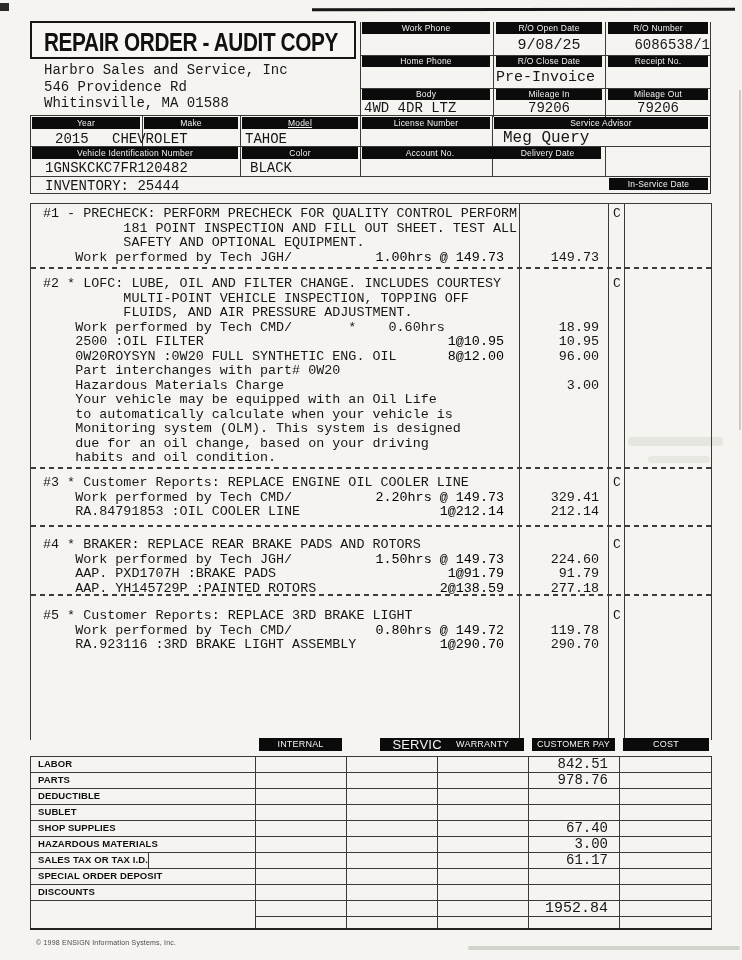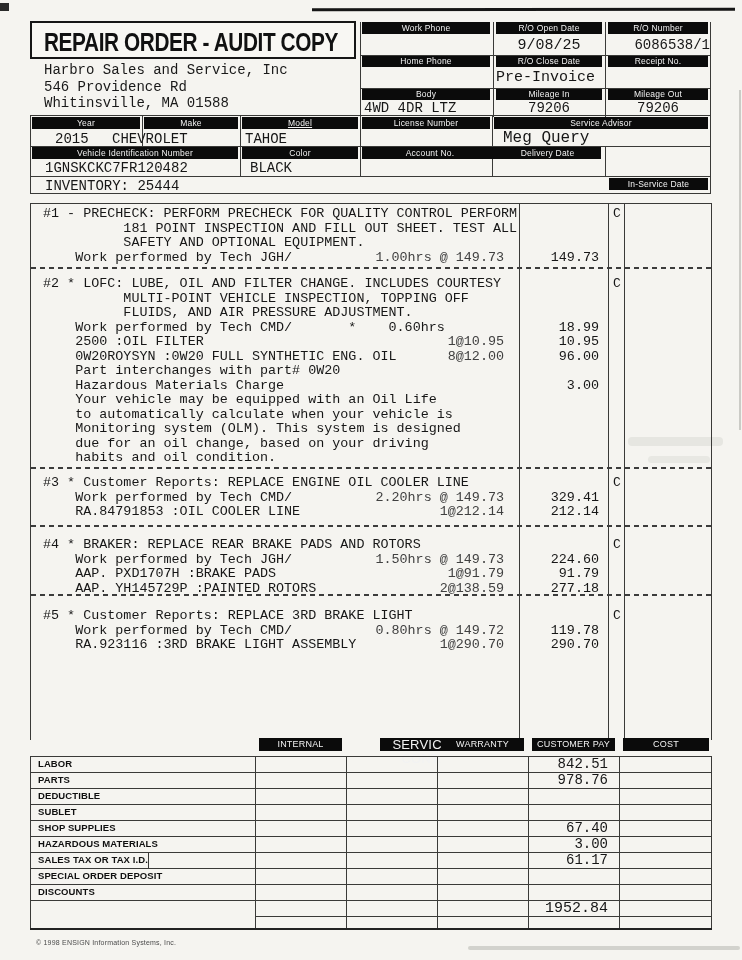--- a/index.html
+++ b/index.html
@@ -14,21 +14,21 @@
   .title-box{position:absolute;left:30px;top:21px;width:326px;height:38px;border:2px solid #161616;box-sizing:border-box;background:#f8f7f3;}
   .title-text{position:absolute;left:12px;top:4px;font-size:26px;font-weight:700;letter-spacing:-.5px;
               transform:scaleX(.8);transform-origin:left;white-space:nowrap;color:#111;}
   .company{position:absolute;left:44px;font-size:14px;color:#191919;}
   
   #items{position:absolute;left:30px;top:203px;width:682px;height:537px;
          border-left:1.3px solid #3a3a38;border-right:1.3px solid #3a3a38;border-top:1.3px solid #3a3a38;box-sizing:border-box;}
   .job{position:absolute;left:0;width:100%;}
   .jr{position:relative;height:14.5px;}
   .jr .t{position:absolute;left:12px;top:0;white-space:pre;font-size:13.4px;font-family:"Liberation Mono","DejaVu Sans Mono",monospace;color:#161616;}
-  .jr .m{position:absolute;right:207px;top:0;font-size:13.4px;font-family:"Liberation Mono","DejaVu Sans Mono",monospace;color:#404040;}
+  .jr .m{position:absolute;right:207px;top:0;font-size:13.4px;font-family:"Liberation Mono","DejaVu Sans Mono",monospace;color:#000000;}
   .jr .a{position:absolute;right:112px;top:0;font-size:13.4px;font-family:"Liberation Mono","DejaVu Sans Mono",monospace;color:#161616;}
   .flag{position:absolute;left:582px;top:0;font-size:13px;font-family:"Liberation Mono","DejaVu Sans Mono",monospace;color:#161616;}
   .sep{position:absolute;left:0;width:100%;height:2px;
        background:repeating-linear-gradient(90deg,#3c3c3c 0 5px,transparent 5px 9px);}
   .icol{position:absolute;top:0;width:1px;height:535px;background:#3a3a38;}
   
   #totals{position:absolute;left:30px;top:738px;width:682px;height:194px;}
   .trow-label{position:absolute;left:0;width:225px;height:16px;line-height:16px;padding-left:8px;
               font-size:9.5px;font-weight:bold;color:#101010;box-sizing:border-box;letter-spacing:.1px;}
   .tval{position:absolute;left:498px;width:80px;height:16px;text-align:right;font-size:14px;line-height:15px;

